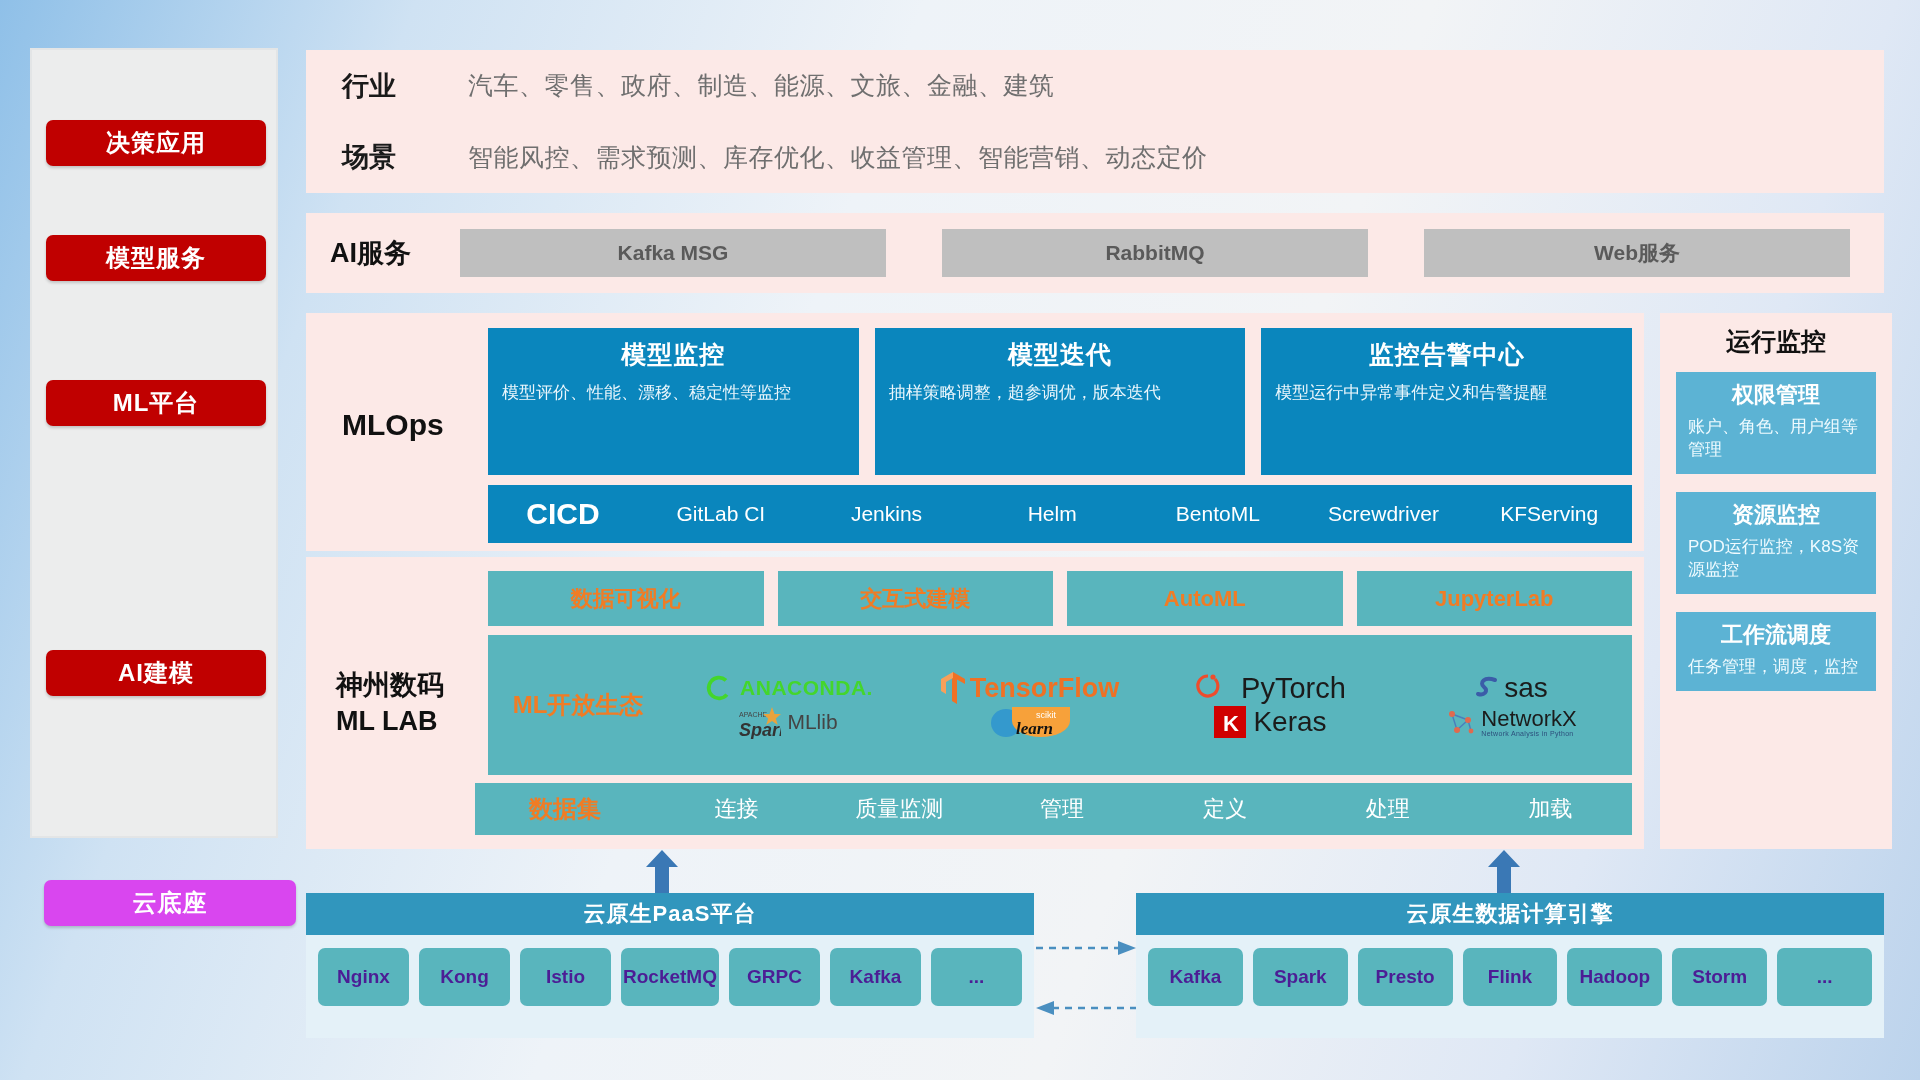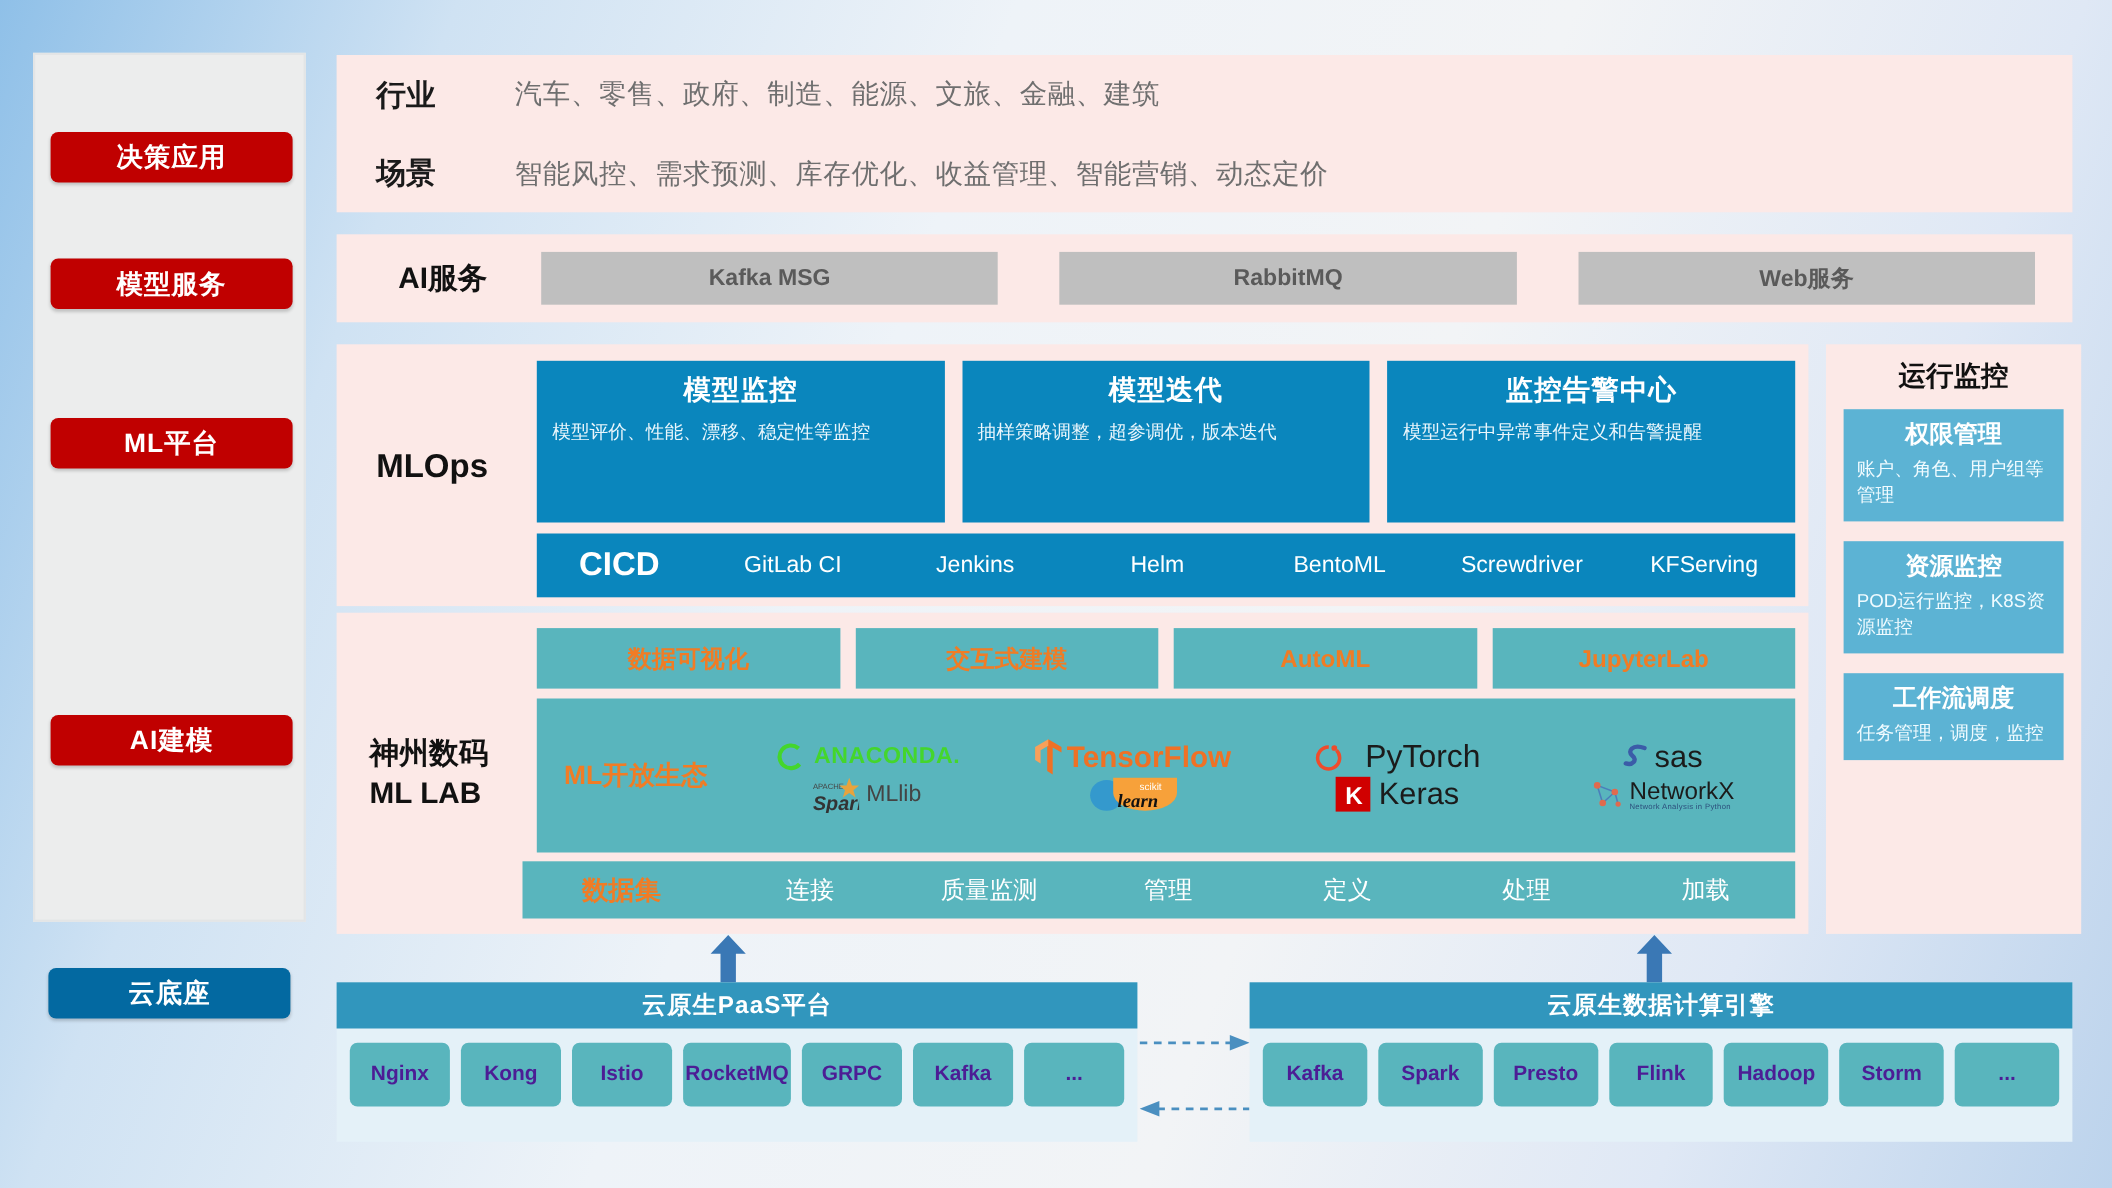--- a/index.html
+++ b/index.html
@@ -20,39 +20,39 @@
     position:absolute; left:14px; width:220px; height:46px;
     background:#c00000; border-radius:7px; color:#fff;
     font-size:24px; font-weight:bold; letter-spacing:1px;
     display:flex; align-items:center; justify-content:center;
     box-shadow:0 2px 3px rgba(0,0,0,.18);
   }
   .rb0 { top:70px; }   .rb1 { top:185px; }  .rb2 { top:330px; }
   .rb3 { top:600px; }
 
   .rail-btn-float {
-    position:absolute; left:44px; top:880px; width:220px; height:46px;
-    background:#0369a1; border-radius:7px; color:#fff;
+    position:absolute; left:44px; top:880px; width:252px; height:46px;
+    background:#d946ef; border-radius:7px; color:#fff;
     font-size:24px; font-weight:bold; letter-spacing:1px;
     display:flex; align-items:center; justify-content:center;
     box-shadow:0 2px 3px rgba(0,0,0,.18);
   }
 
   
   .panel { position:absolute; background:#fce9e7; }
 
   
   .band1 { left:306px; top:50px; width:1578px; height:143px; }
   .b1row { display:flex; align-items:center; height:50%; padding-left:36px; }
   .b1lab { width:110px; font-size:27px; font-weight:bold; color:#1a1a1a; flex:none; }
   .b1val { font-size:25px; color:#6f6f6f; letter-spacing:.5px;margin-left:16px; }
 
   
   .band2 { left:306px; top:213px; width:1578px; height:80px; display:flex; align-items:center; }
-  .b2lab { width:130px; margin-left:56px; font-size:27px; font-weight:bold; color:#111; flex:none; }
+  .b2lab { width:130px; margin-left:24px; font-size:27px; font-weight:bold; color:#111; flex:none; }
   .b2wrap { flex:1; display:flex; gap:56px; padding-right:34px; }
   .b2box {
     flex:1; height:48px; background:#bfbfbf; color:#5a5a5a;
     font-size:21px; font-weight:bold; display:flex; align-items:center; justify-content:center;
   }
 
   
   .band3 { left:306px; top:313px; width:1338px; height:238px; }
   .b3lab { position:absolute; left:36px; top:95px; font-size:30px; font-weight:bold; color:#111; }
   .b3cards { position:absolute; left:182px; top:15px; right:12px; display:flex; gap:16px; height:147px; }
@@ -200,21 +200,21 @@
         </div>
 
         <div style="display:flex;align-items:center;gap:4px;">
           <svg width="26" height="34" viewBox="0 0 26 34">
             <polygon points="13,1 25,8 25,13 17,8.5 17,33 12,30 12,5.5" fill="#ef7125"></polygon>
             <polygon points="13,1 1,8 1,20 6,23 6,11 13,7" fill="#f8a05a"></polygon>
           </svg>
           <span style="color:#ef7125;font-size:27px;font-weight:bold;">TensorFlow</span>
         </div>
 
-        <div style="display:flex;align-items:flex-end;gap:20px;">
+        <div style="display:flex;align-items:flex-start;gap:20px;">
           <svg width="26" height="30" viewBox="0 0 26 30">
             <path d="M13 4 A10 10 0 1 0 20 7" fill="none" stroke="#ee4c2c" stroke-width="3.2"></path>
             <circle cx="18" cy="5" r="2.6" fill="#ee4c2c"></circle>
           </svg>
           <span style="color:#1b1b1b;font-size:29px;">PyTorch</span>
         </div>
 
         <div style="display:flex;align-items:center;gap:3px;">
           <svg width="26" height="28" viewBox="0 0 26 28">
             <path d="M20 6 C9 2 4 9 9 13 C14 17 9 22 3 20" fill="none" stroke="#3b5ca8" stroke-width="4" stroke-linecap="round"></path>

